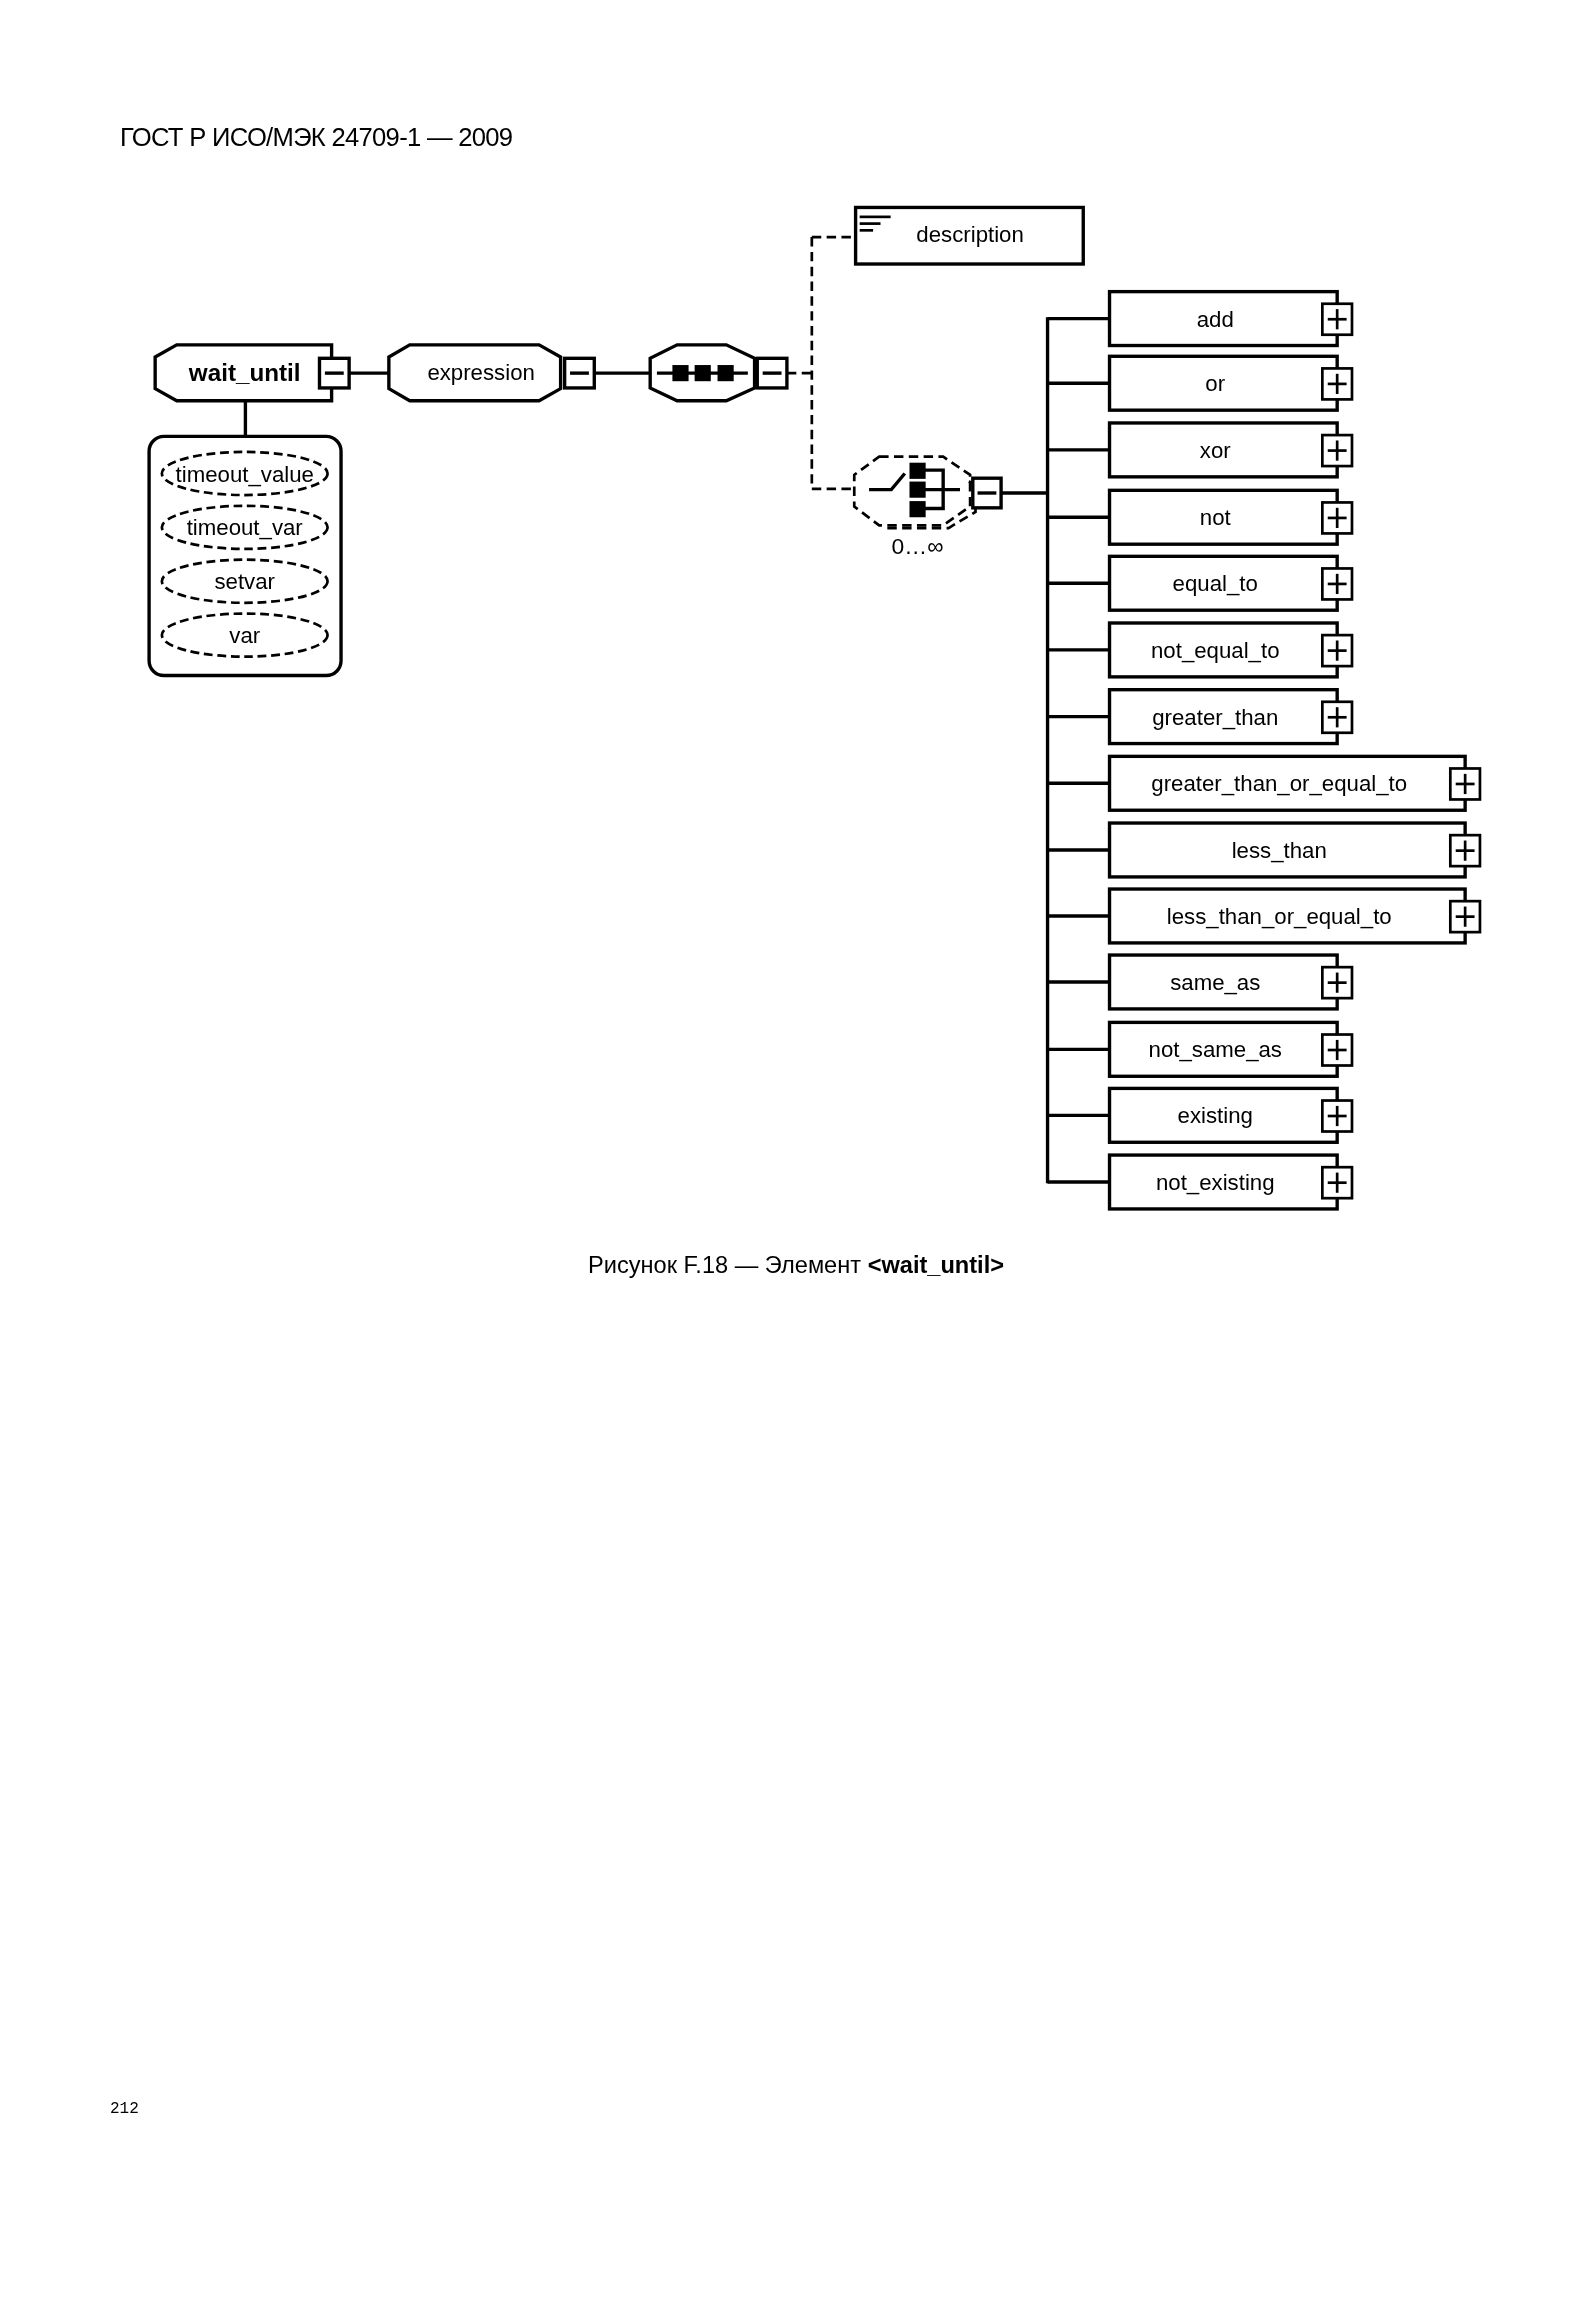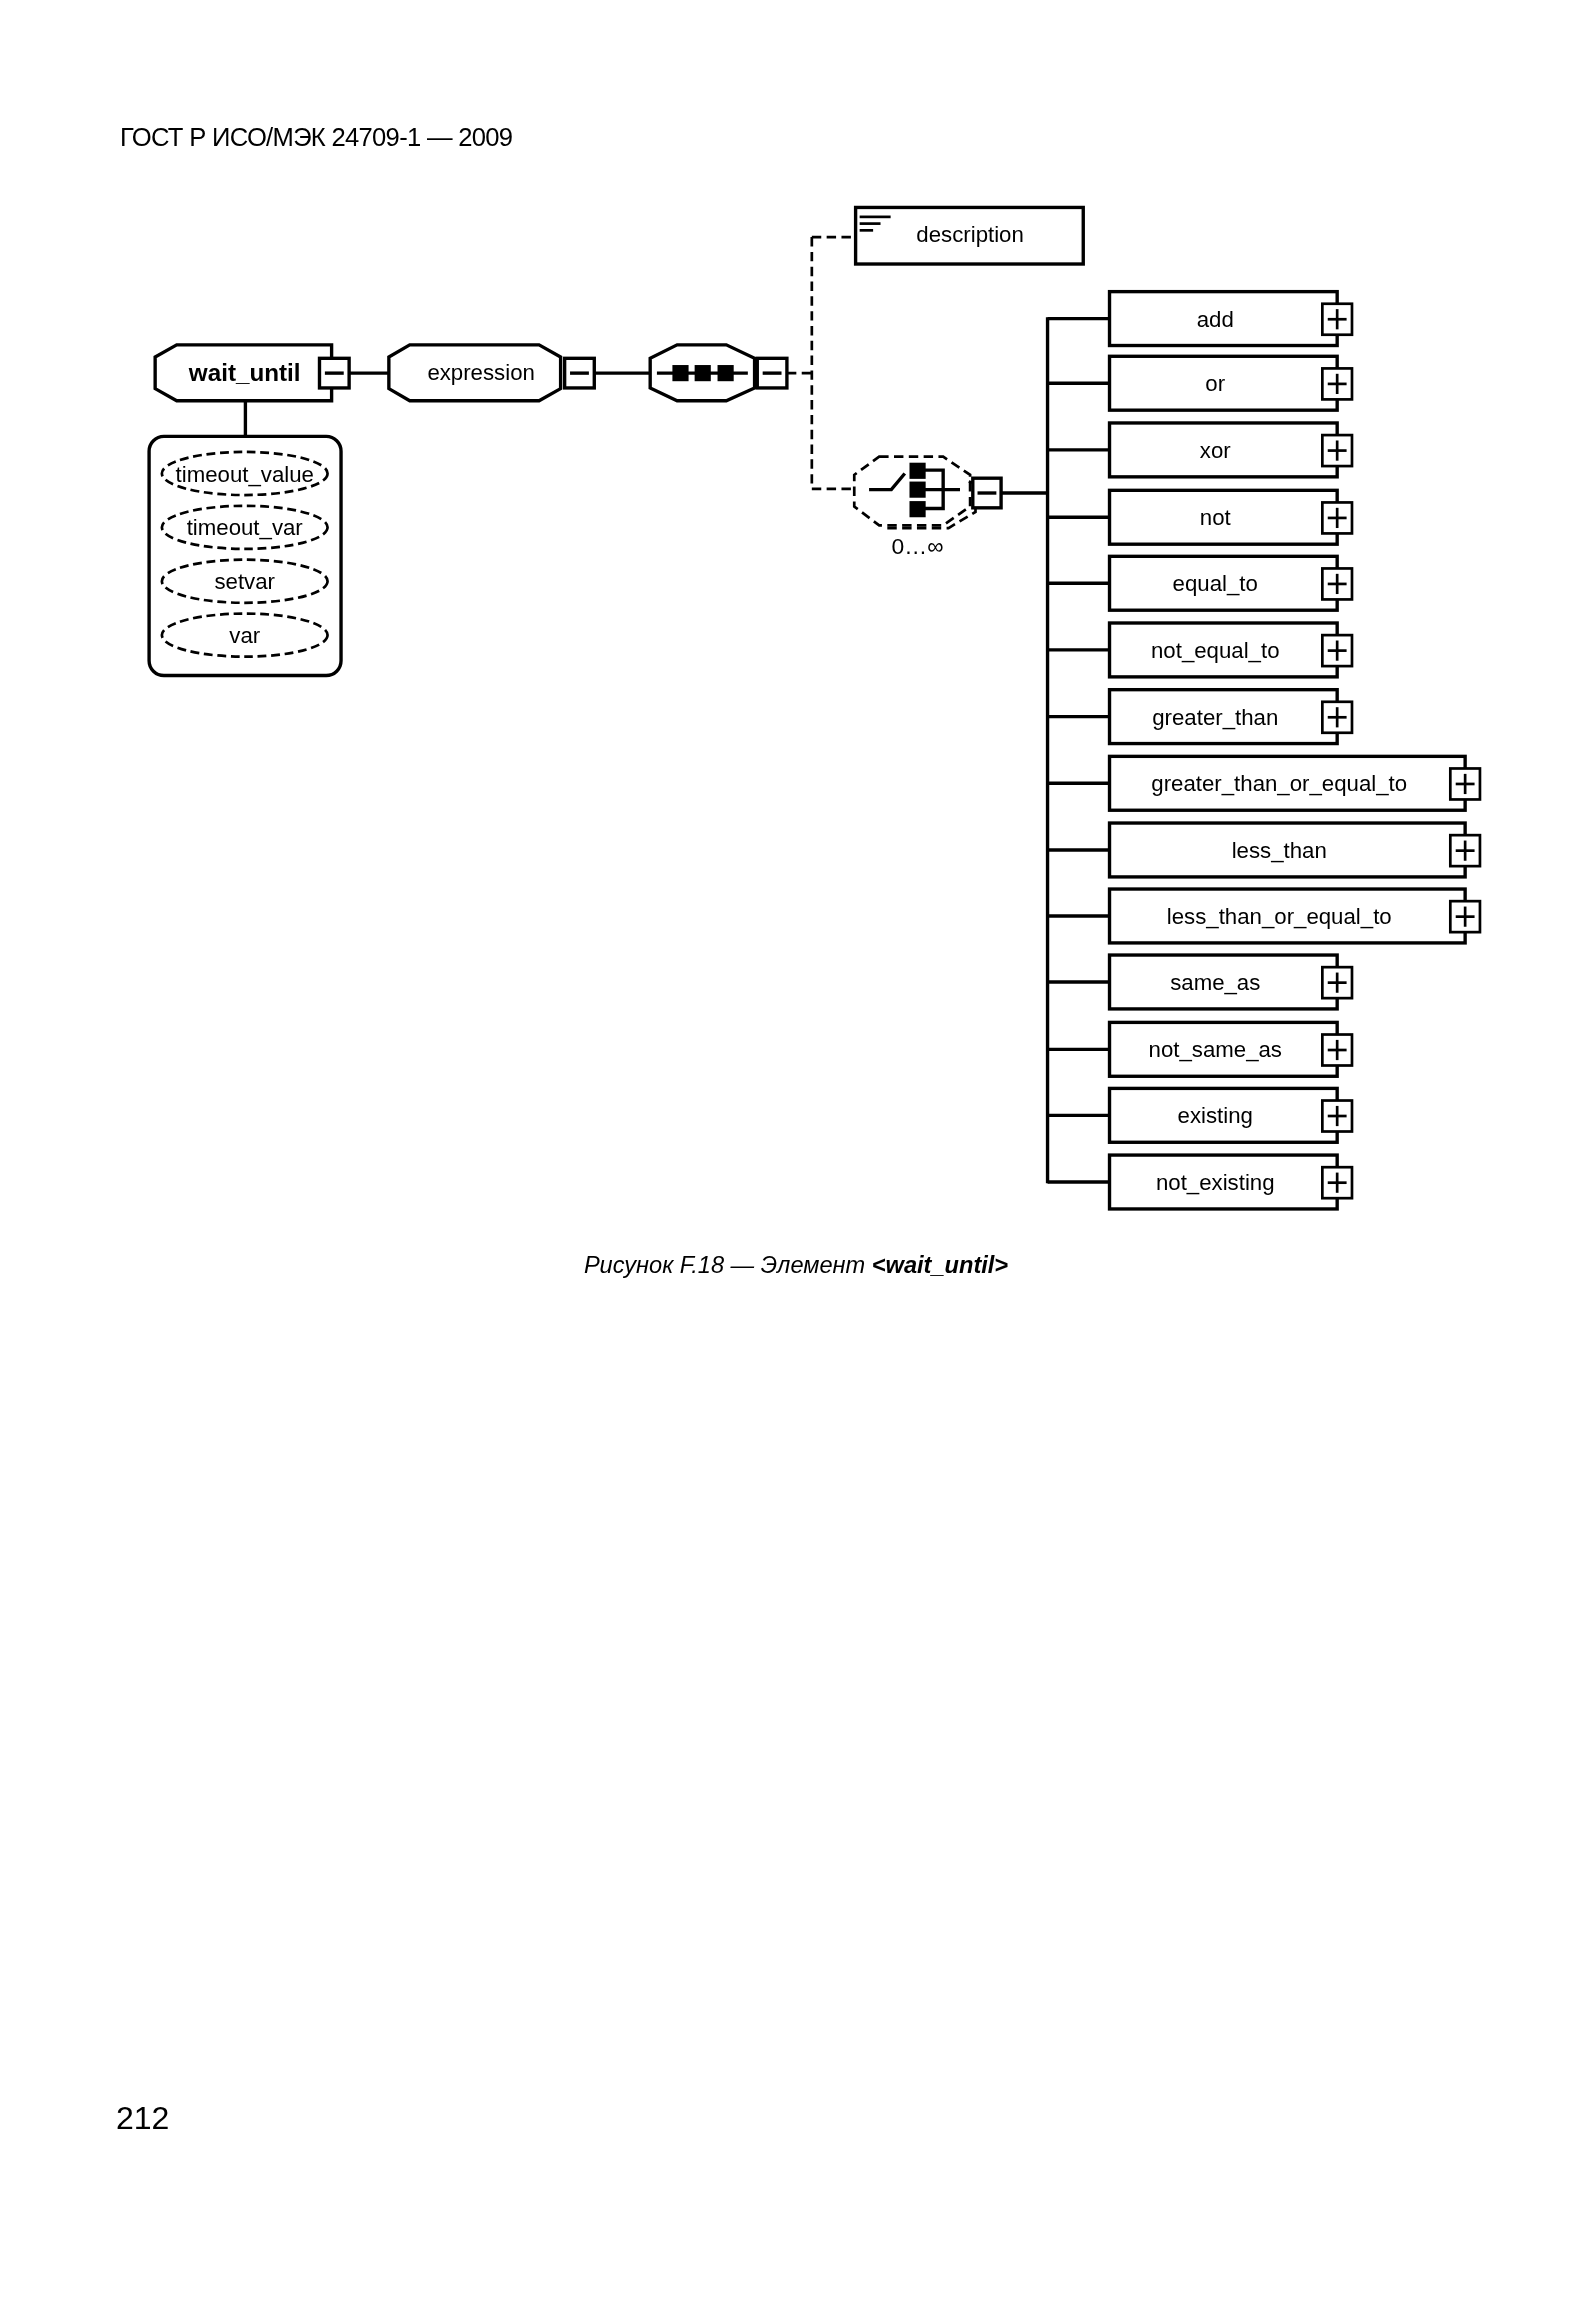--- a/index.html
+++ b/index.html
@@ -1,19 +1,19 @@
 <!DOCTYPE html>
 <html style="font-size:10.8px"><head>
 <meta charset="utf-8">
 <style>
   html, body { margin: 0; padding: 0; background: #ffffff; }
   body { width: 1592px; height: 2307px; position: relative; overflow: hidden; font-family: "Liberation Sans", sans-serif; color: #000; }
   .header-title { position: absolute; left: 120px; top: 123px; font-size: 25.6px; font-weight: normal; letter-spacing: -0.7px; }
-  .page-number { position: absolute; left: 116px; top: 2100px; font-size: 32px; }
-  .caption { position: absolute; left: 0; width: 1592px; top: 1252px; text-align: center; font-size: 23.6px; font-style: italic; }
+  .page-number { position: absolute; left: 110px; top: 2100px; font-size: 16px; font-family: Liberation Mono, monospace; }
+  .caption { position: absolute; left: 0; width: 1592px; top: 1252px; text-align: center; font-size: 23.6px; }
   .caption b { font-weight: bold; }
   svg.diagram { position: absolute; left: 0; top: 0; }
   svg text { font-family: "Liberation Sans", sans-serif; fill: #000; }
 </style>
 </head>
 <body>
 
 <div class="header-title">ГОСТ Р ИСО/МЭК 24709-1 — 2009</div>
 
 <svg class="diagram" width="1592" height="1246" viewBox="0 0 2363 1850">

